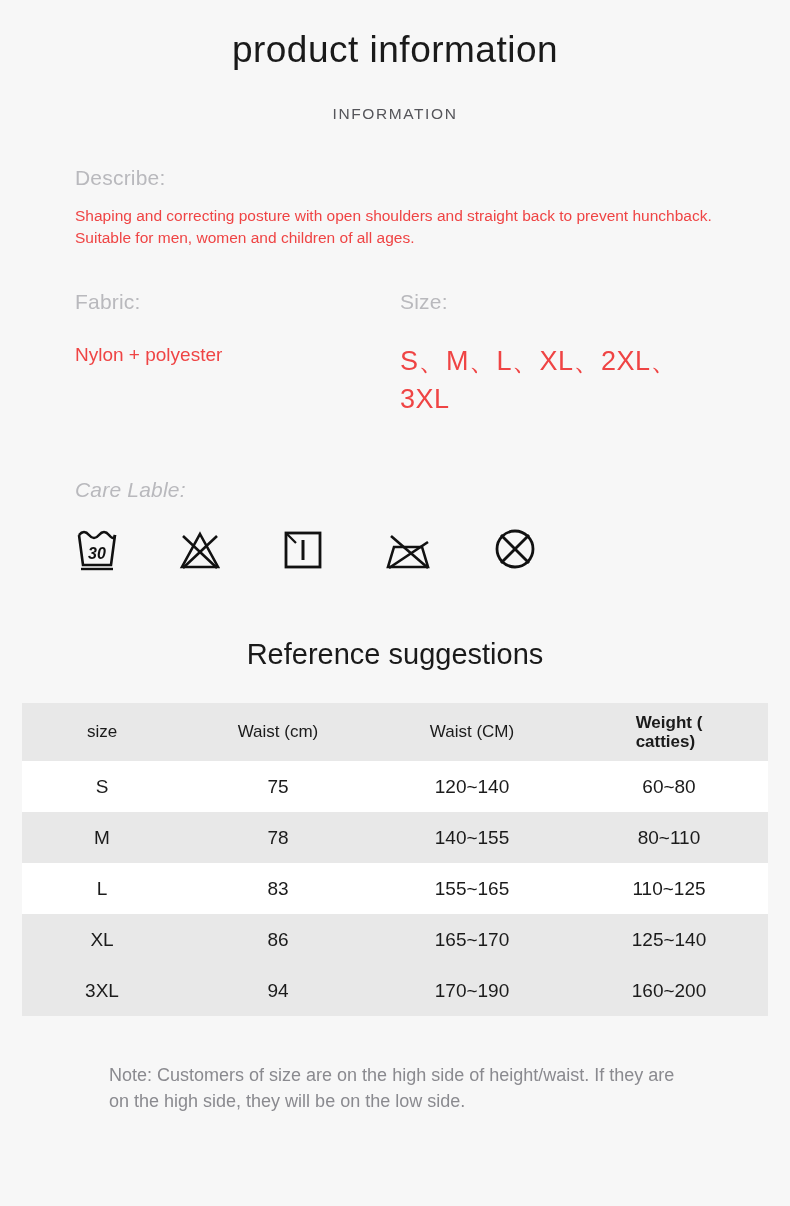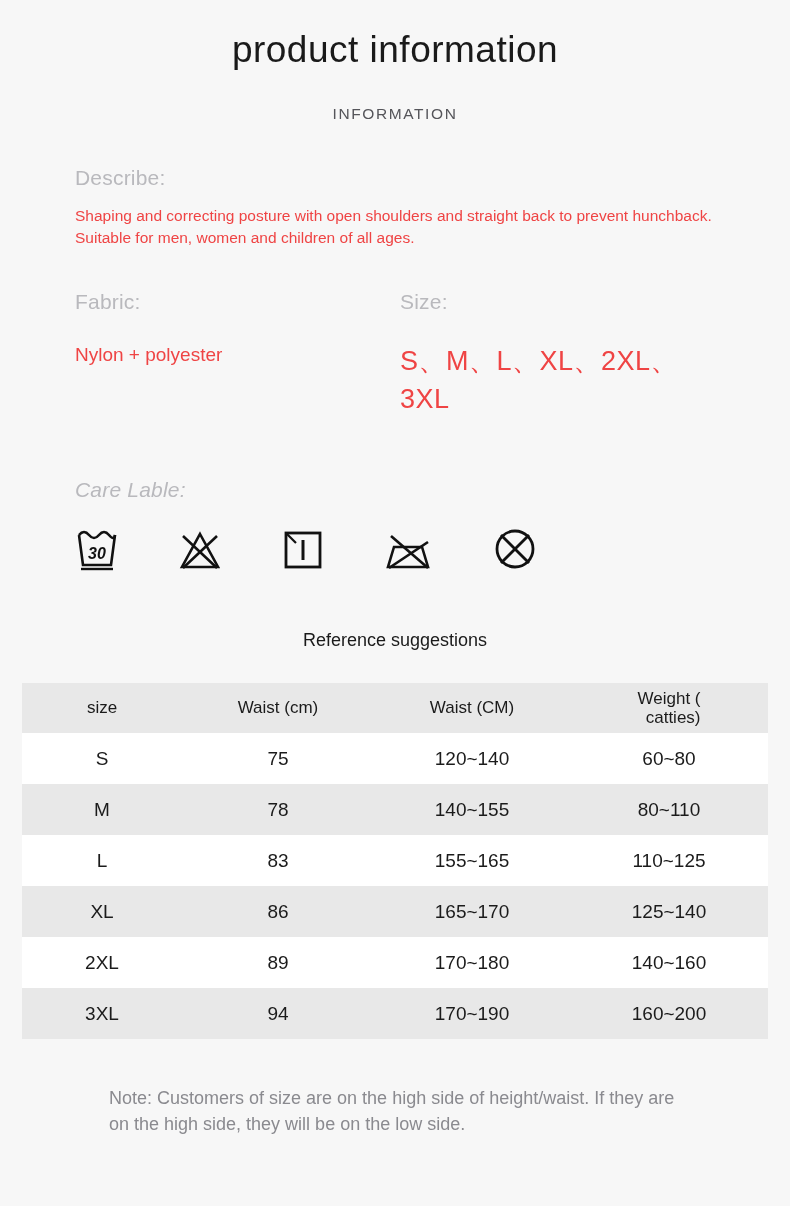--- a/index.html
+++ b/index.html
@@ -74,41 +74,41 @@
     display: flex;
     align-items: flex-end;
     margin-top: 23px;
     gap: 58px;
   }
   .care-icons svg { display: block; }
 
   
   .table-title {
     text-align: center;
-    font-size: 18px;
+    font-size: 29px;
     font-weight: 400;
     color: #1a1a1a;
-    margin: 0;
+    margin: 8px;
     padding-top: 57px;
   }
   .size-table {
     width: 746px;
     margin: 32px auto 0 auto;
     border-collapse: collapse;
     table-layout: fixed;
   }
   .size-table th,
   .size-table td {
     text-align: center;
     font-weight: 400;
     border: none;
   }
   .size-table thead th {
     background: #e8e8e8;
-    height: 50px;
+    height: 58px;
     font-size: 17px;
     color: #1b1b1b;
     padding: 0 6px;
     vertical-align: middle;
   }
   .size-table tbody td {
     height: 51px;
     font-size: 19px;
     color: #1b1b1b;
     vertical-align: middle;
@@ -116,22 +116,23 @@
   .size-table tbody tr.row-light td { background: #ffffff; }
   .size-table tbody tr.row-dark  td { background: #e8e8e8; }
 
   .col-1 { width: 160px; }
   .col-2 { width: 192px; }
   .col-3 { width: 196px; }
   .col-4 { width: 198px; }
 
   .wrap-head {
     display: inline-block;
-    text-align: right;
+    text-align: left;
     line-height: 1.12;
+    font-weight: bold;
   }
 
   
   .note {
     width: 600px;
     margin: 46px auto 0 auto;
     font-size: 18px;
     line-height: 1.45;
     color: #8a8a8f;
     text-align: left;
@@ -254,26 +255,20 @@
         <td>83</td>
         <td>155~165</td>
         <td>110~125</td>
       </tr>
       <tr class="row-dark">
         <td>XL</td>
         <td>86</td>
         <td>165~170</td>
         <td>125~140</td>
       </tr>
-      <tr class="row-light">
-        <td>2XL</td>
-        <td>89</td>
-        <td>170~180</td>
-        <td>140~160</td>
-      </tr>
       <tr class="row-dark">
         <td>3XL</td>
         <td>94</td>
         <td>170~190</td>
         <td>160~200</td>
       </tr>
     </tbody>
   </table>
 
   <div class="note">Note: Customers of size are on the high side of height/waist. If they are on the high side, they will be on the low side.</div>

